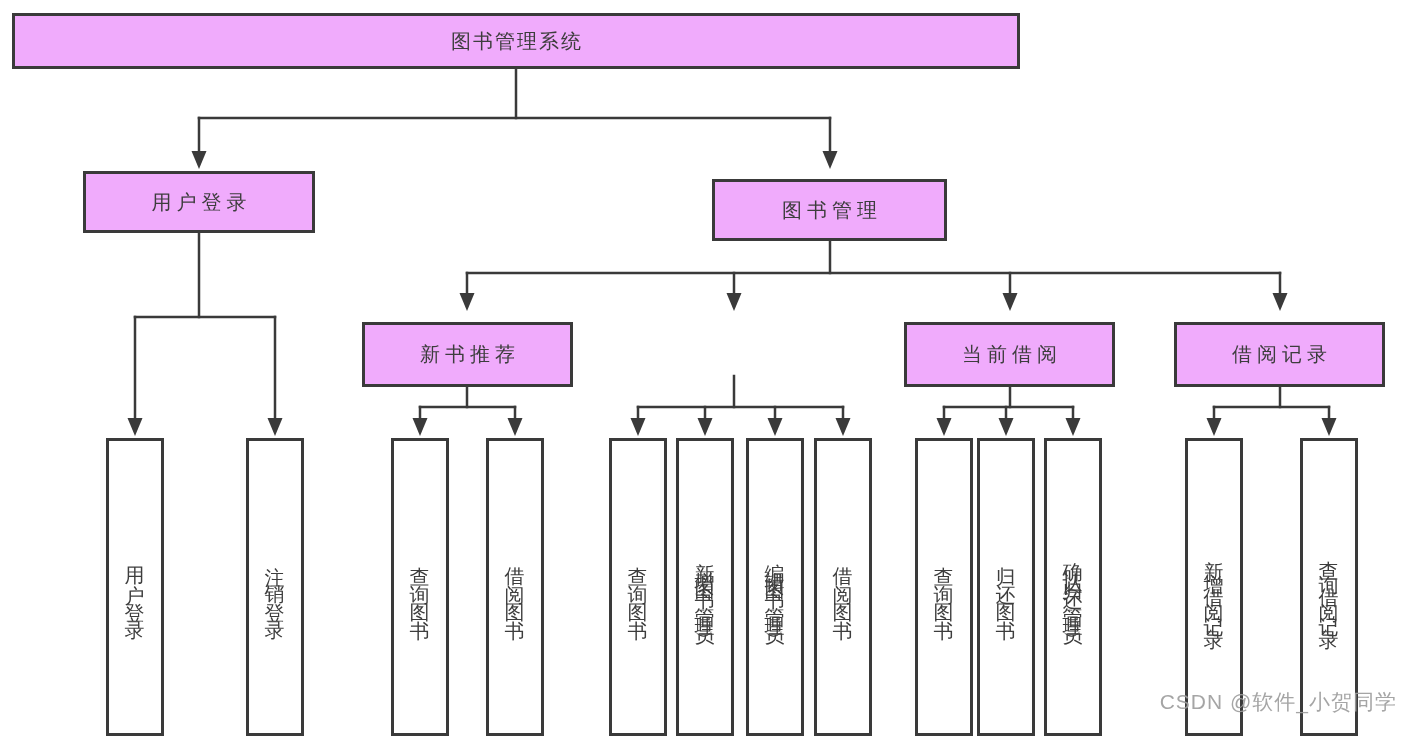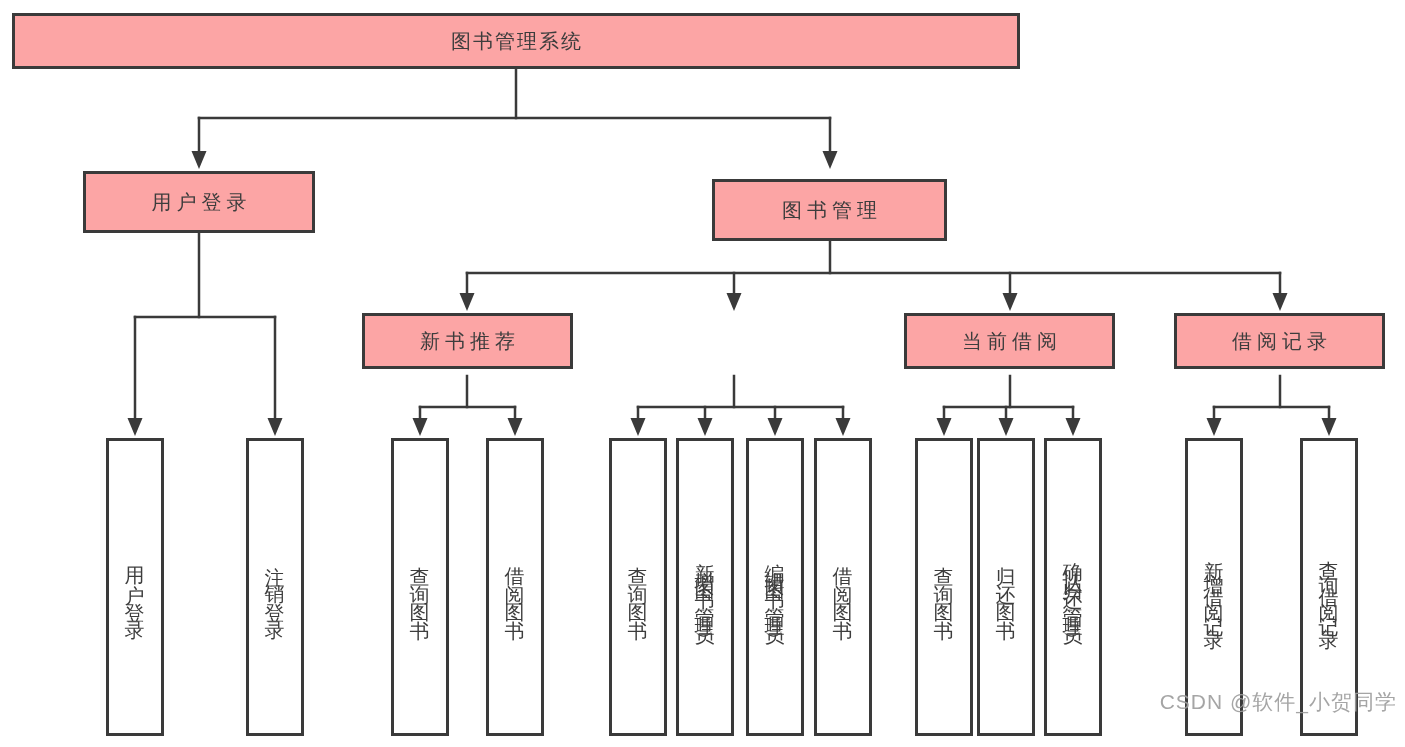--- a/index.html
+++ b/index.html
@@ -14,21 +14,21 @@
   #wires {
     position: absolute;
     left: 0; top: 0;
     width: 1405px; height: 747px;
     z-index: 1;
   }
   .node {
     position: absolute;
     box-sizing: border-box;
     border: 3px solid #3a3a3a;
-    background: #fca5a5;
+    background: #f0abfc;
     color: #3d3d3d;
     display: flex;
     align-items: center;
     justify-content: center;
     font-size: 20px;
     letter-spacing: 5px;
     text-indent: 5px; 
     z-index: 2;
     white-space: nowrap;
   }
@@ -64,21 +64,21 @@
     z-index: 5;
     font-size: 21px;
     color: rgba(157, 157, 157, 0.92);
     letter-spacing: 1px;
     white-space: nowrap;
   }
   
   #root-box        { left: 12px;  top: 13px;  width: 1008px; height: 56px; }
   #user-login-box  { left: 83px;  top: 171px; width: 232px;  height: 62px; }
   #book-mgmt-box   { left: 712px; top: 171px; width: 235px;  height: 62px; margin-top: 8px; }
-  .l3 { top: 313px; width: 211px; height: 56px; }
+  .l3 { top: 322px; width: 211px; height: 65px; }
   #new-book-rec-box   { left: 362px; }
   #book-borrow-box    { left: 629px; }
   #current-borrow-box { left: 904px; }
   #borrow-records-box { left: 1174px; }
   #leaf-0  { left: 106px; }
   #leaf-1  { left: 246px; }
   #leaf-2  { left: 391px; }
   #leaf-3  { left: 486px; }
   #leaf-4  { left: 609px; }
   #leaf-5  { left: 676px; }

